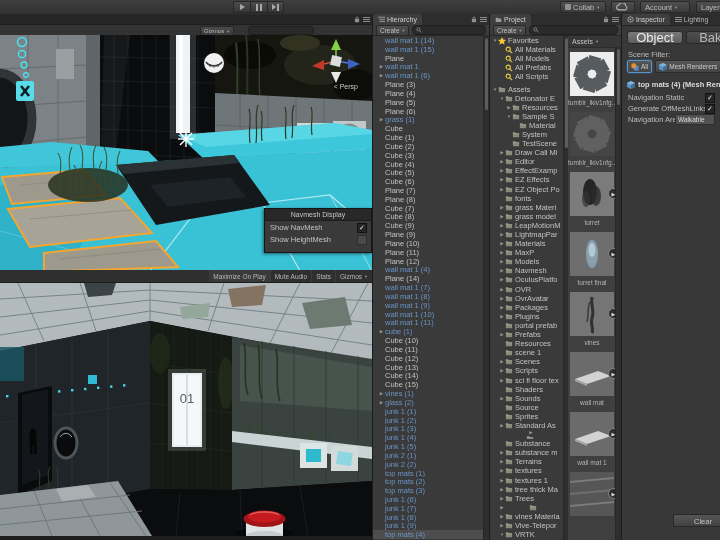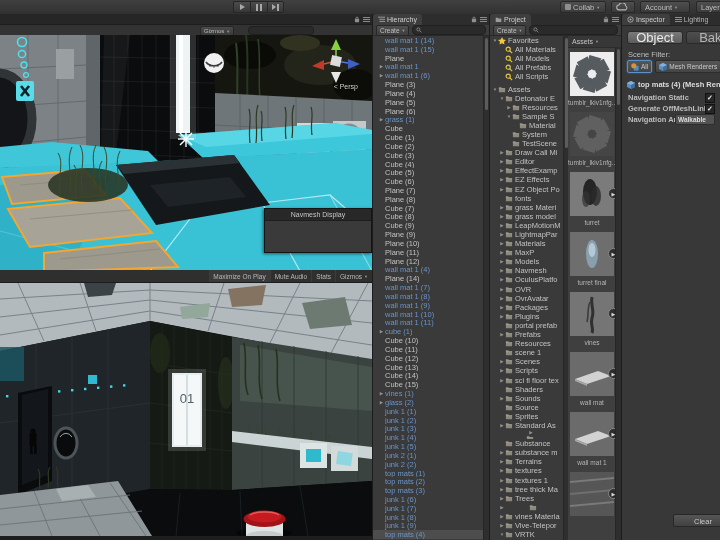--- a/index.html
+++ b/index.html
@@ -82,21 +82,21 @@
 #inspector{left:621px;top:14px;width:99px;height:526px;border-left:1px solid #1c1c1c;box-sizing:border-box;background:#383838;}
 .subtabs{position:absolute;left:5px;top:17px;height:13px;display:flex;gap:3px;width:140px;}
 .subtab{flex:none;width:56px;height:13px;background:linear-gradient(#4e4e4e,#3f3f3f);border:1px solid #2a2a2a;border-radius:3px;font-size:13px;color:#b5b5b5;display:flex;align-items:center;justify-content:center;box-sizing:border-box;}
 .subtab.active{background:linear-gradient(#7a7a7a,#5d5d5d);color:#eaeaea;}
 .ilabel{position:absolute;left:6px;top:36px;font-size:7.5px;color:#bdbdbd;}
 .frow{position:absolute;left:5px;top:46px;display:flex;gap:3px;width:160px;}
 .fbtn{height:13px;display:flex;align-items:center;gap:2px;background:linear-gradient(#565656,#454545);border:1px solid #2c2c2c;border-radius:2px;font-size:6.5px;color:#ccc;padding:0 3px;box-sizing:border-box;white-space:nowrap;}
 .fbtn.active{border-color:#5a91c8;box-shadow:0 0 2px #3f77b5;}
 .objhdr{position:absolute;left:5px;top:66px;display:flex;align-items:center;gap:3px;width:200px;font-size:7.5px;font-weight:bold;color:#dcdcdc;white-space:nowrap;overflow:hidden;}
 #prop-rows{position:absolute;left:0;top:78px;right:0;}
-.prow{display:flex;align-items:center;height:11px;padding:0 5px 0 6px;font-weight:bold;}
+.prow{display:flex;align-items:center;height:11px;padding:0 5px 0 6px;}
 .plabel{flex:1;font-size:7.5px;color:#bdbdbd;white-space:nowrap;overflow:hidden;}
 .dropdown{flex:none;width:34px;height:9px;background:#525252;border:1px solid #2d2d2d;border-radius:2px;font-size:6.5px;color:#ddd;padding:0 2px;line-height:9px;white-space:nowrap;overflow:hidden;box-sizing:content-box;}
 .clearbtn{position:absolute;left:51px;bottom:13px;width:60px;height:13px;background:linear-gradient(#555,#424242);border:1px solid #272727;border-radius:2px;font-size:7.5px;color:#c8c8c8;text-align:center;line-height:13px;box-sizing:border-box;}
 .mi{flex:none;}
 </style>
 </head>
 <body>
 
 <div id="topbar" class="abs">
   <div id="playbar" class="abs">
@@ -309,20 +309,30 @@
         <polygon points="2,27 14,21 14,31" fill="#c0392b"></polygon>
         <line x1="26" y1="22" x2="38" y2="24" stroke="#5577d8" stroke-width="1.5"></line>
         <polygon points="50,25 38,20 38,30" fill="#3f5fc4"></polygon>
         <polygon points="26,44 21,33 31,33" fill="#e8e8e8"></polygon>
         <rect x="21" y="17" width="10" height="10" fill="#dcdcdc" transform="rotate(12 26 22)"></rect>
       </svg>
     </div>
     <div id="persp">&lt; Persp</div>
     <div id="navmeshov">
       <div class="nvtitle">Navmesh Display</div>
+      <div id="nvrows">
+          <div class="nvrow">
+            <span class="lbl">Show NavMesh</span>
+            <span class="checkbox">✓</span>
+          </div>
+          <div class="nvrow">
+            <span class="lbl">Show HeightMesh</span>
+            <span class="checkbox off"></span>
+          </div>
+        </div>
     </div>
   </div>
 </div>
 
 <div id="gamepanel" class="abs">
   <div id="gametoolbar">
       <div class="gbtn first">
         <span>Maximize On Play</span>
       </div>
       <div class="gbtn">

